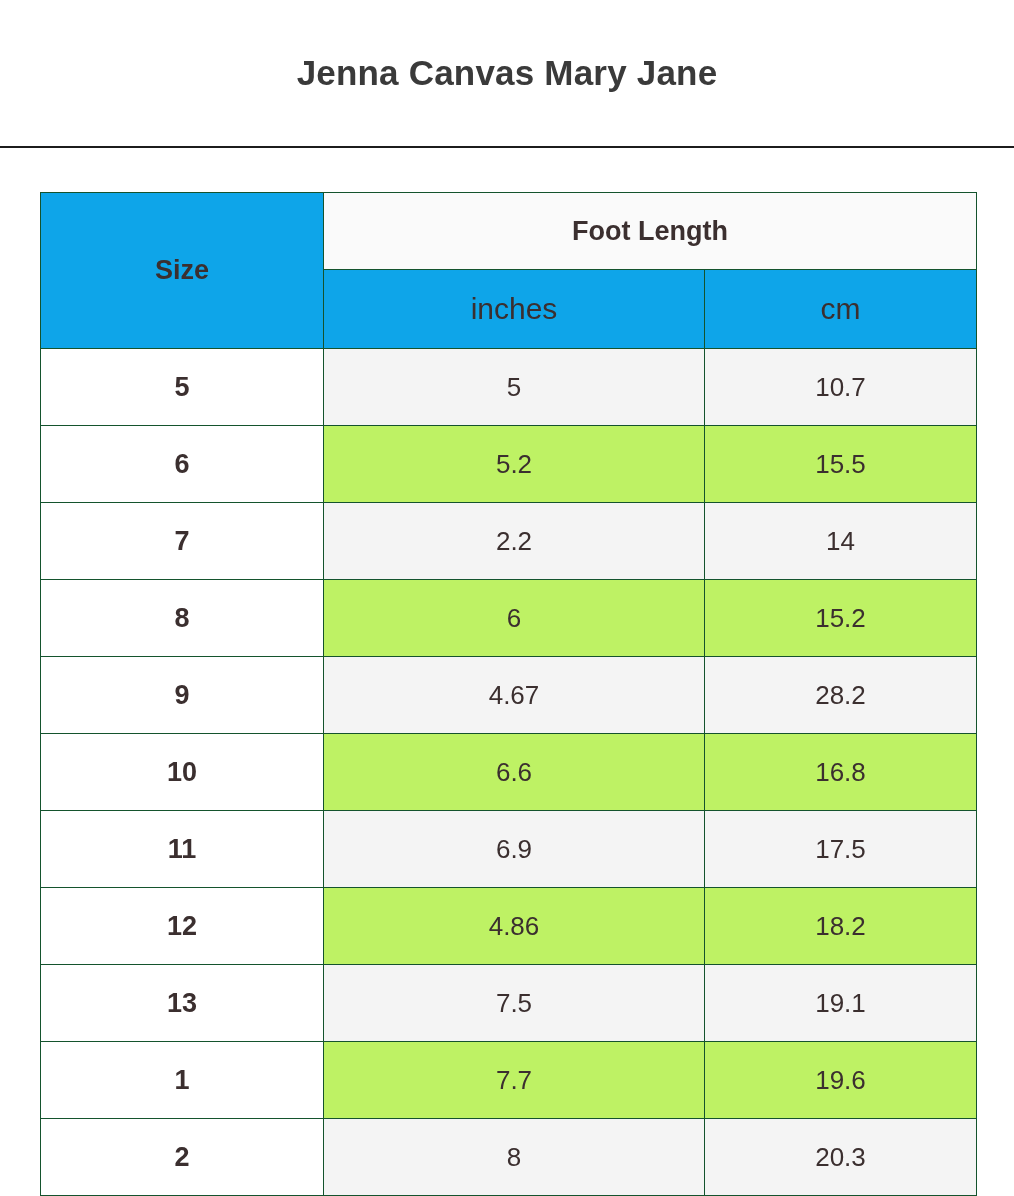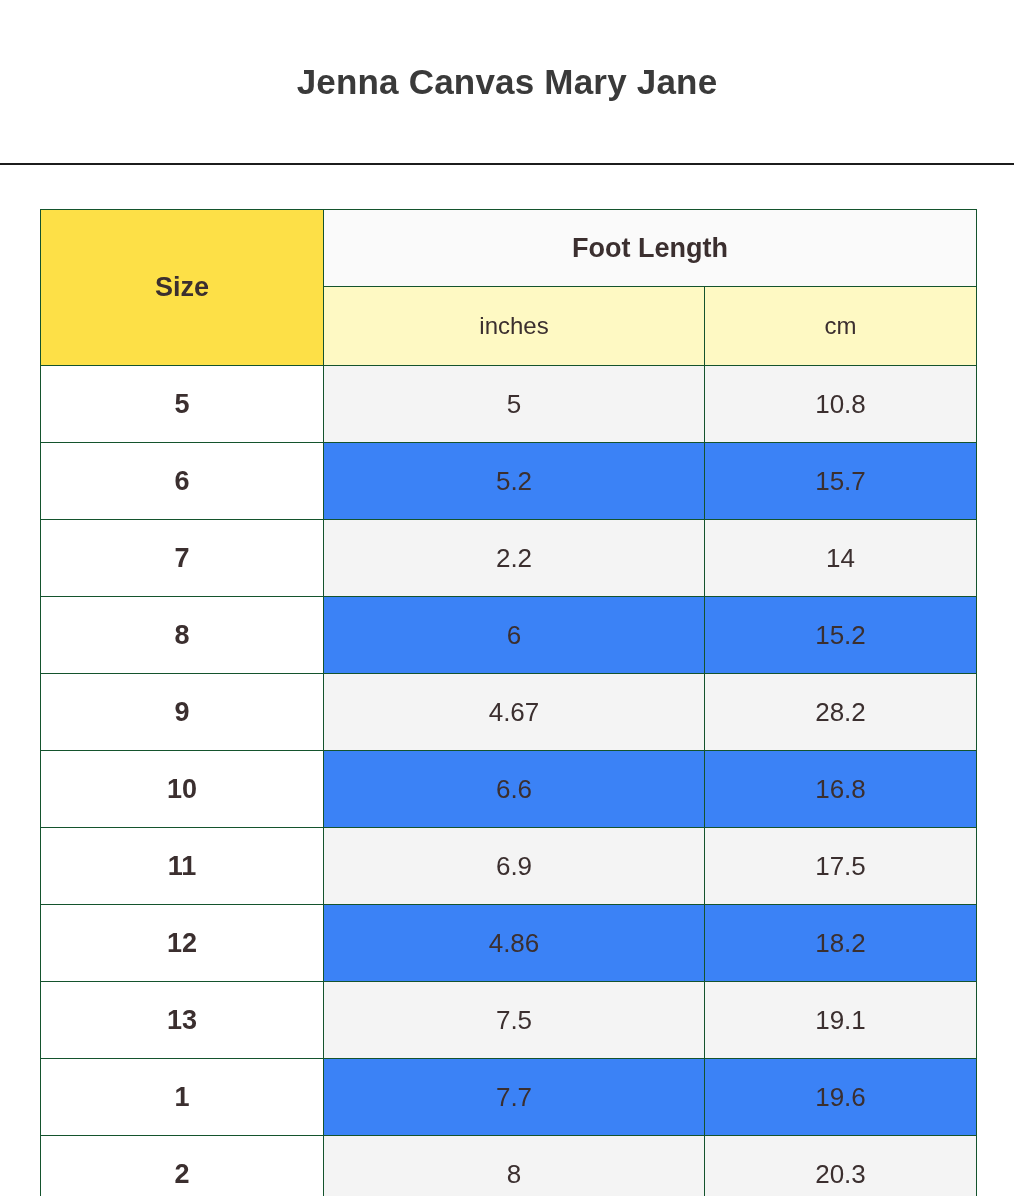--- a/index.html
+++ b/index.html
@@ -12,21 +12,21 @@
     background: #ffffff;
     font-family: "Liberation Sans", sans-serif;
     color: #3b2f2f;
     -webkit-font-smoothing: antialiased;
   }
   .page {
     width: 1014px;
     box-sizing: border-box;
   }
   .title-bar {
-    height: 165px;
+    height: 148px;
     box-sizing: border-box;
     display: flex;
     align-items: center;
     justify-content: center;
     border-bottom: 2px solid #1c1c1c;
   }
   .title {
     font-size: 35px;
     font-weight: bold;
     color: #3a3a3a;
@@ -47,52 +47,52 @@
   table.size-chart td {
     border: 1px solid #14532d;
     text-align: center;
     color: #3b2f2f;
   }
   col.c-size { width: 283px; }
   col.c-in   { width: 381px; }
   col.c-cm   { width: 272px; }
 
   th.size-head {
-    background: #fde047;
+    background: #0ea5e9;
     font-size: 27px;
     font-weight: bold;
     height: 150px;
     vertical-align: middle;
   }
   th.group-head {
     background: #fafafa;
     font-size: 27px;
     font-weight: bold;
     height: 74px;
   }
   th.unit-head {
-    background: #fef9c3;
-    font-size: 24px;
+    background: #0ea5e9;
+    font-size: 30px;
     font-weight: normal;
     height: 76px;
     color: #3b3b3b;
   }
   td.size-cell {
     font-size: 27px;
     font-weight: bold;
     height: 74px;
     background: #ffffff;
   }
   td.val-cell {
     font-size: 26px;
     font-weight: normal;
     height: 74px;
   }
   tr.odd td.val-cell { background: #f4f4f4; }
-  tr.even td.val-cell { background: #3b82f6; }
+  tr.even td.val-cell { background: #bef264; }
 
   .bottom-rule {
     border-top: 1px solid #d8d8d8;
     margin: 8px 0 0 0;
   }
 </style>
 </head>
 <body>
 
 <div class="page">
@@ -115,26 +115,26 @@
         </tr>
         <tr>
           <th class="unit-head">inches</th>
           <th class="unit-head">cm</th>
         </tr>
       </thead>
       <tbody>
         <tr class="odd">
           <td class="size-cell">5</td>
           <td class="val-cell">5</td>
-          <td class="val-cell">10.8</td>
+          <td class="val-cell">10.7</td>
         </tr>
         <tr class="even">
           <td class="size-cell">6</td>
           <td class="val-cell">5.2</td>
-          <td class="val-cell">15.7</td>
+          <td class="val-cell">15.5</td>
         </tr>
         <tr class="odd">
           <td class="size-cell">7</td>
           <td class="val-cell">2.2</td>
           <td class="val-cell">14</td>
         </tr>
         <tr class="even">
           <td class="size-cell">8</td>
           <td class="val-cell">6</td>
           <td class="val-cell">15.2</td>

